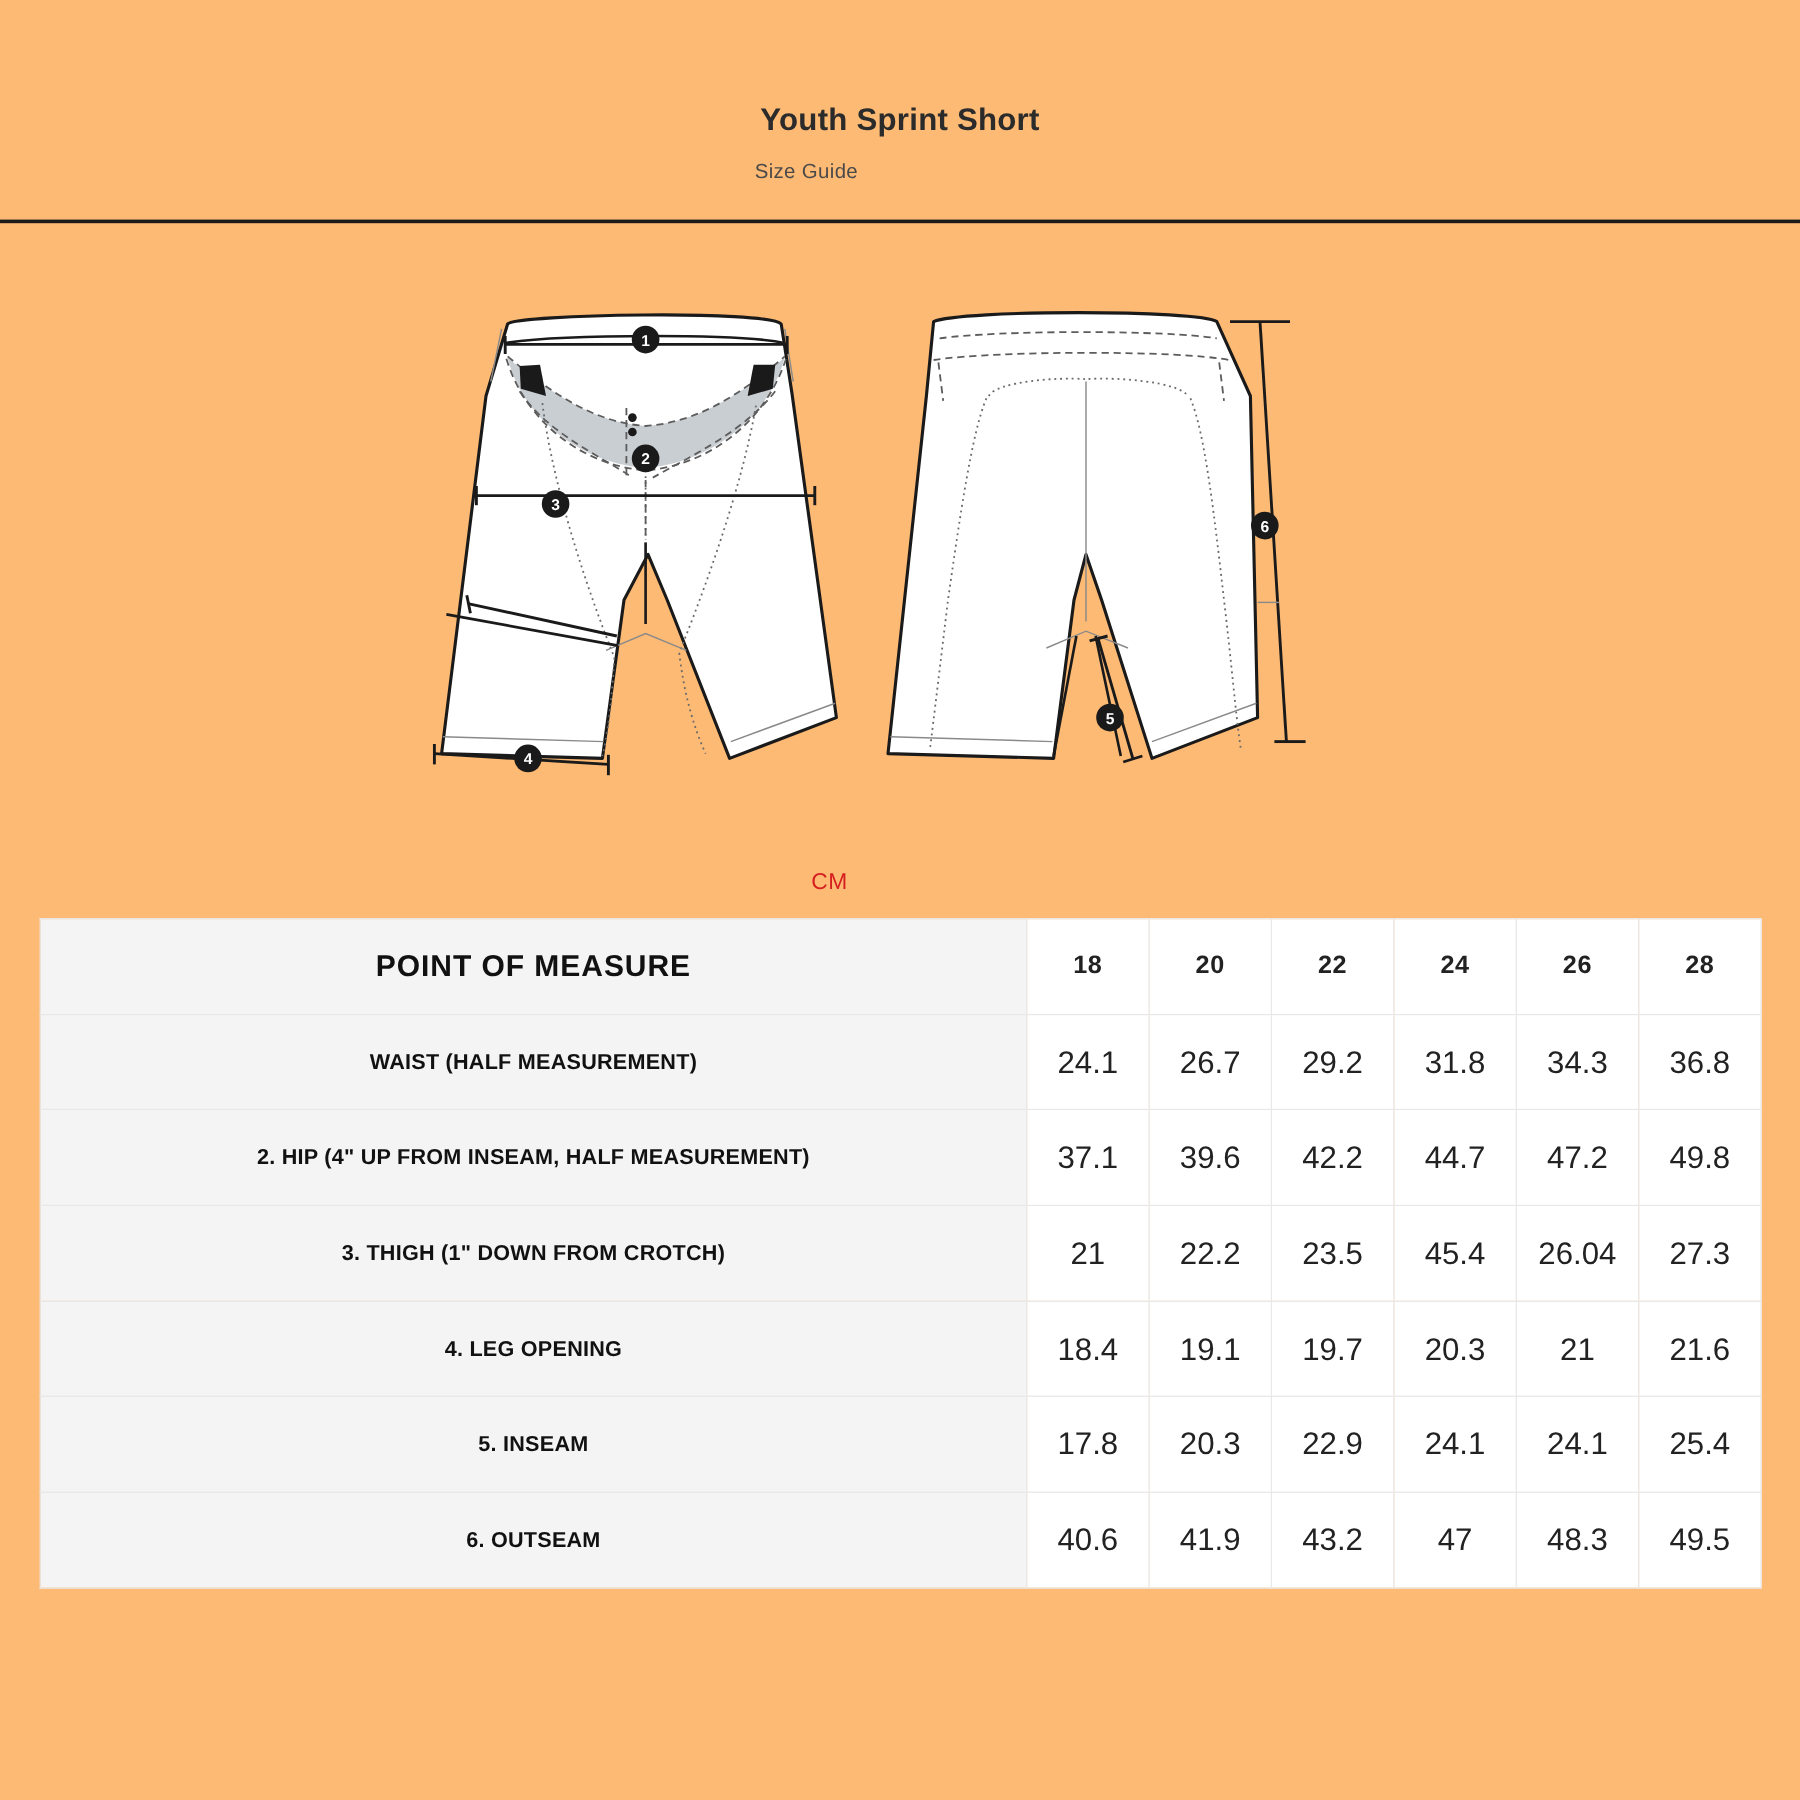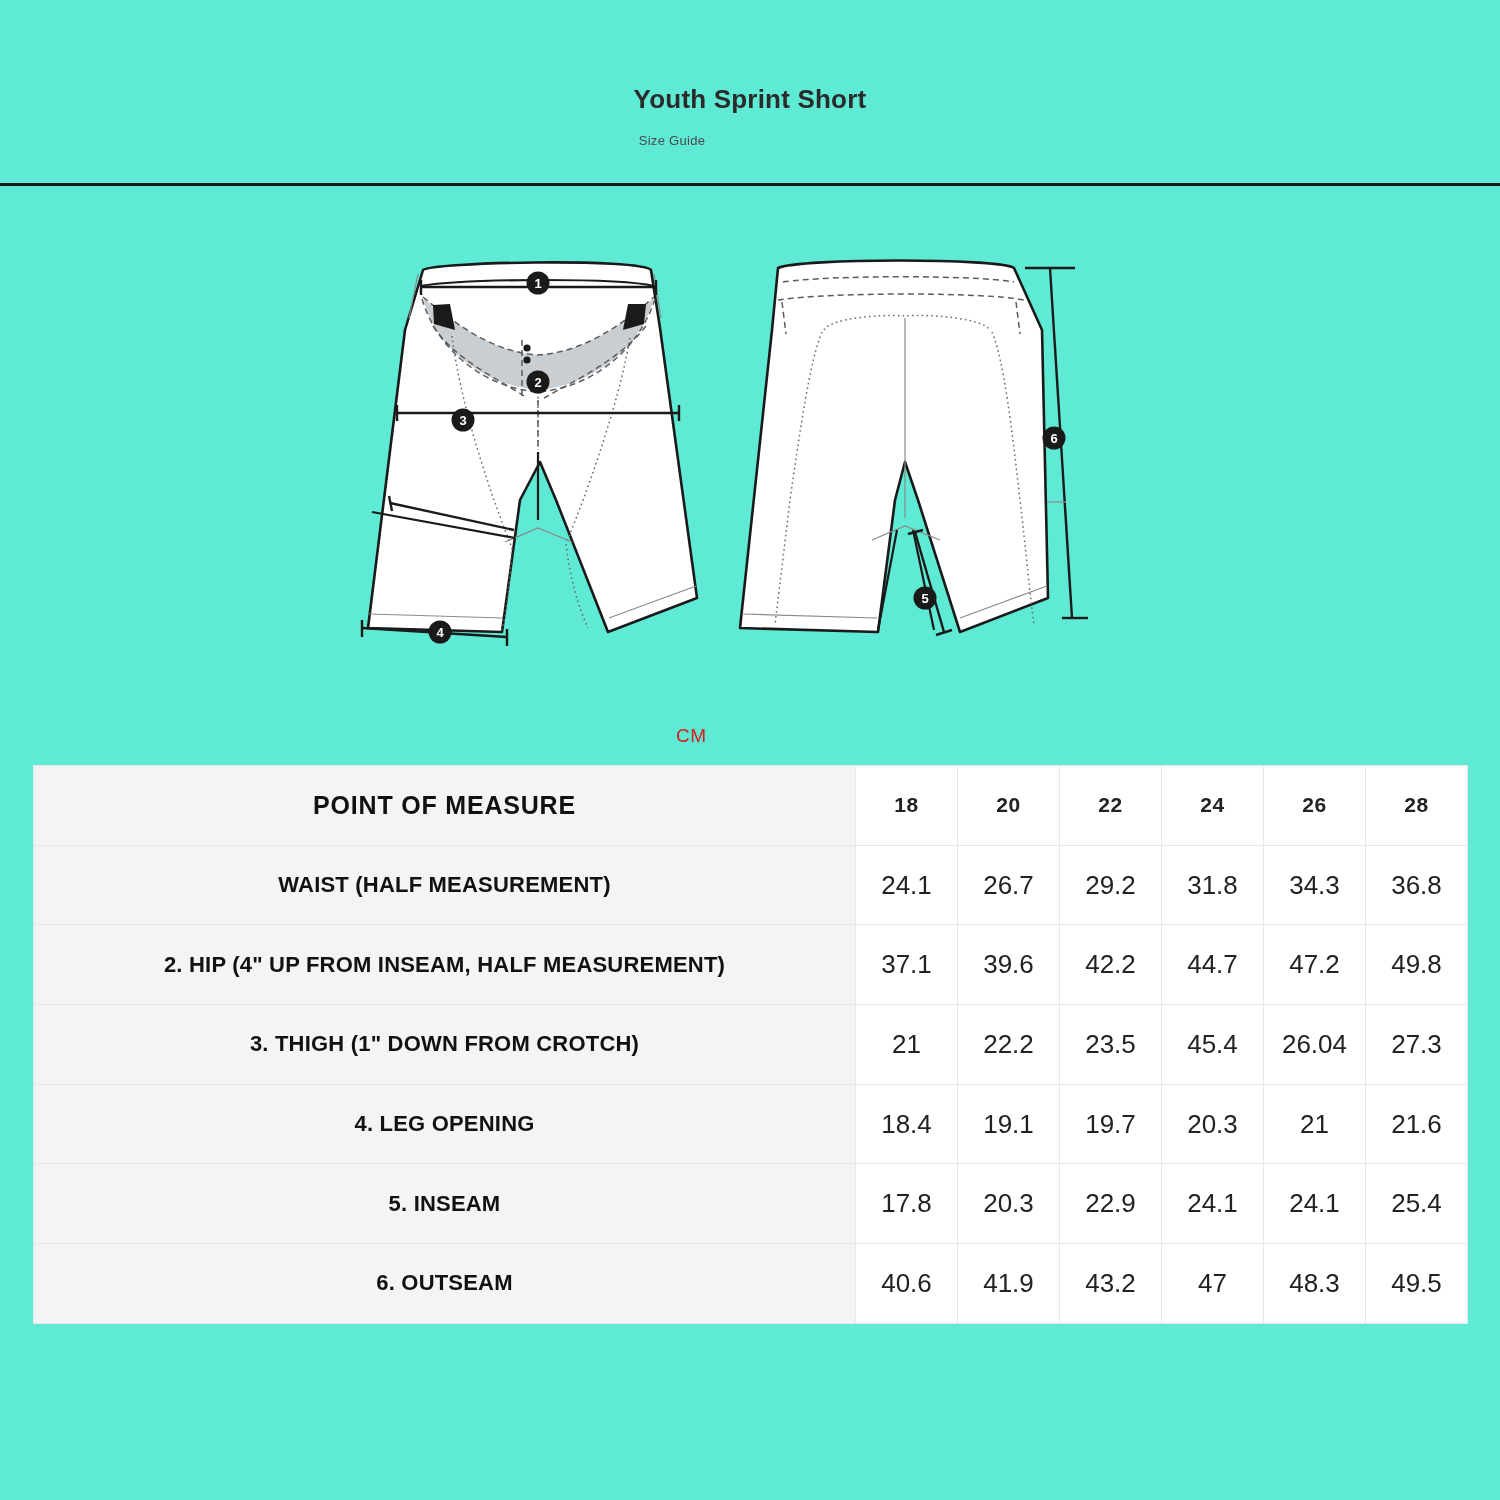--- a/index.html
+++ b/index.html
@@ -3,32 +3,32 @@
 <meta charset="utf-8">
 <style>
   * { box-sizing: border-box; }
   html, body {
     margin: 0; padding: 0;
     width: 1500px; height: 1500px;
     background: #ffffff;
     font-family: "Liberation Sans", sans-serif;
     overflow: hidden;
   }
-  .page { position: relative; width: 1500px; height: 1500px; background: #5eead4; padding-left: 40px; }
+  .page { position: relative; width: 1500px; height: 1500px; background: #fdba74; padding-left: 40px; }
 
   
   .header { position: absolute; left: 0; top: 0; width: 1500px; height: 186px; }
   .title {
     position: absolute; left: 0; top: 84px; width: 1500px;
     text-align: center; font-size: 26px; font-weight: bold;
     color: #2b2b2b; letter-spacing: 0.2px;
   }
   .subtitle {
     position: absolute; left: 0; top: 133px; width: 1344px;
-    text-align: center; font-size: 13px; font-weight: normal;
+    text-align: center; font-size: 17px; font-weight: normal;
     color: #4a4a4a; letter-spacing: 0.3px;
   }
   .header-rule {
     position: absolute; left: 0; top: 183px; width: 1500px; height: 3px;
     background: #1b1b1b;
   }
 
   
   .diagram { position: absolute; left: 340; top: 200px; width: 1500px; height: 520px; }
   .diagram svg { display: block; }
@@ -50,21 +50,21 @@
   .size-table tr { height: 79.7px; }
   .size-table th, .size-table td {
     border: 1px solid #e8e8e8;
     text-align: center;
     vertical-align: middle;
     padding: 0 4px;
   }
   .col-label {
     background: #f4f4f5;
     width: 822px;
-    font-size: 22px;
+    font-size: 18px;
     font-weight: bold;
     color: #111;
     letter-spacing: 0.2px;
   }
   .col-label.head { font-size: 25px; letter-spacing: 0.8px; }
   .col-size {
     background: #ffffff;
     width: 102px;
     font-size: 26px;
     font-weight: normal;

